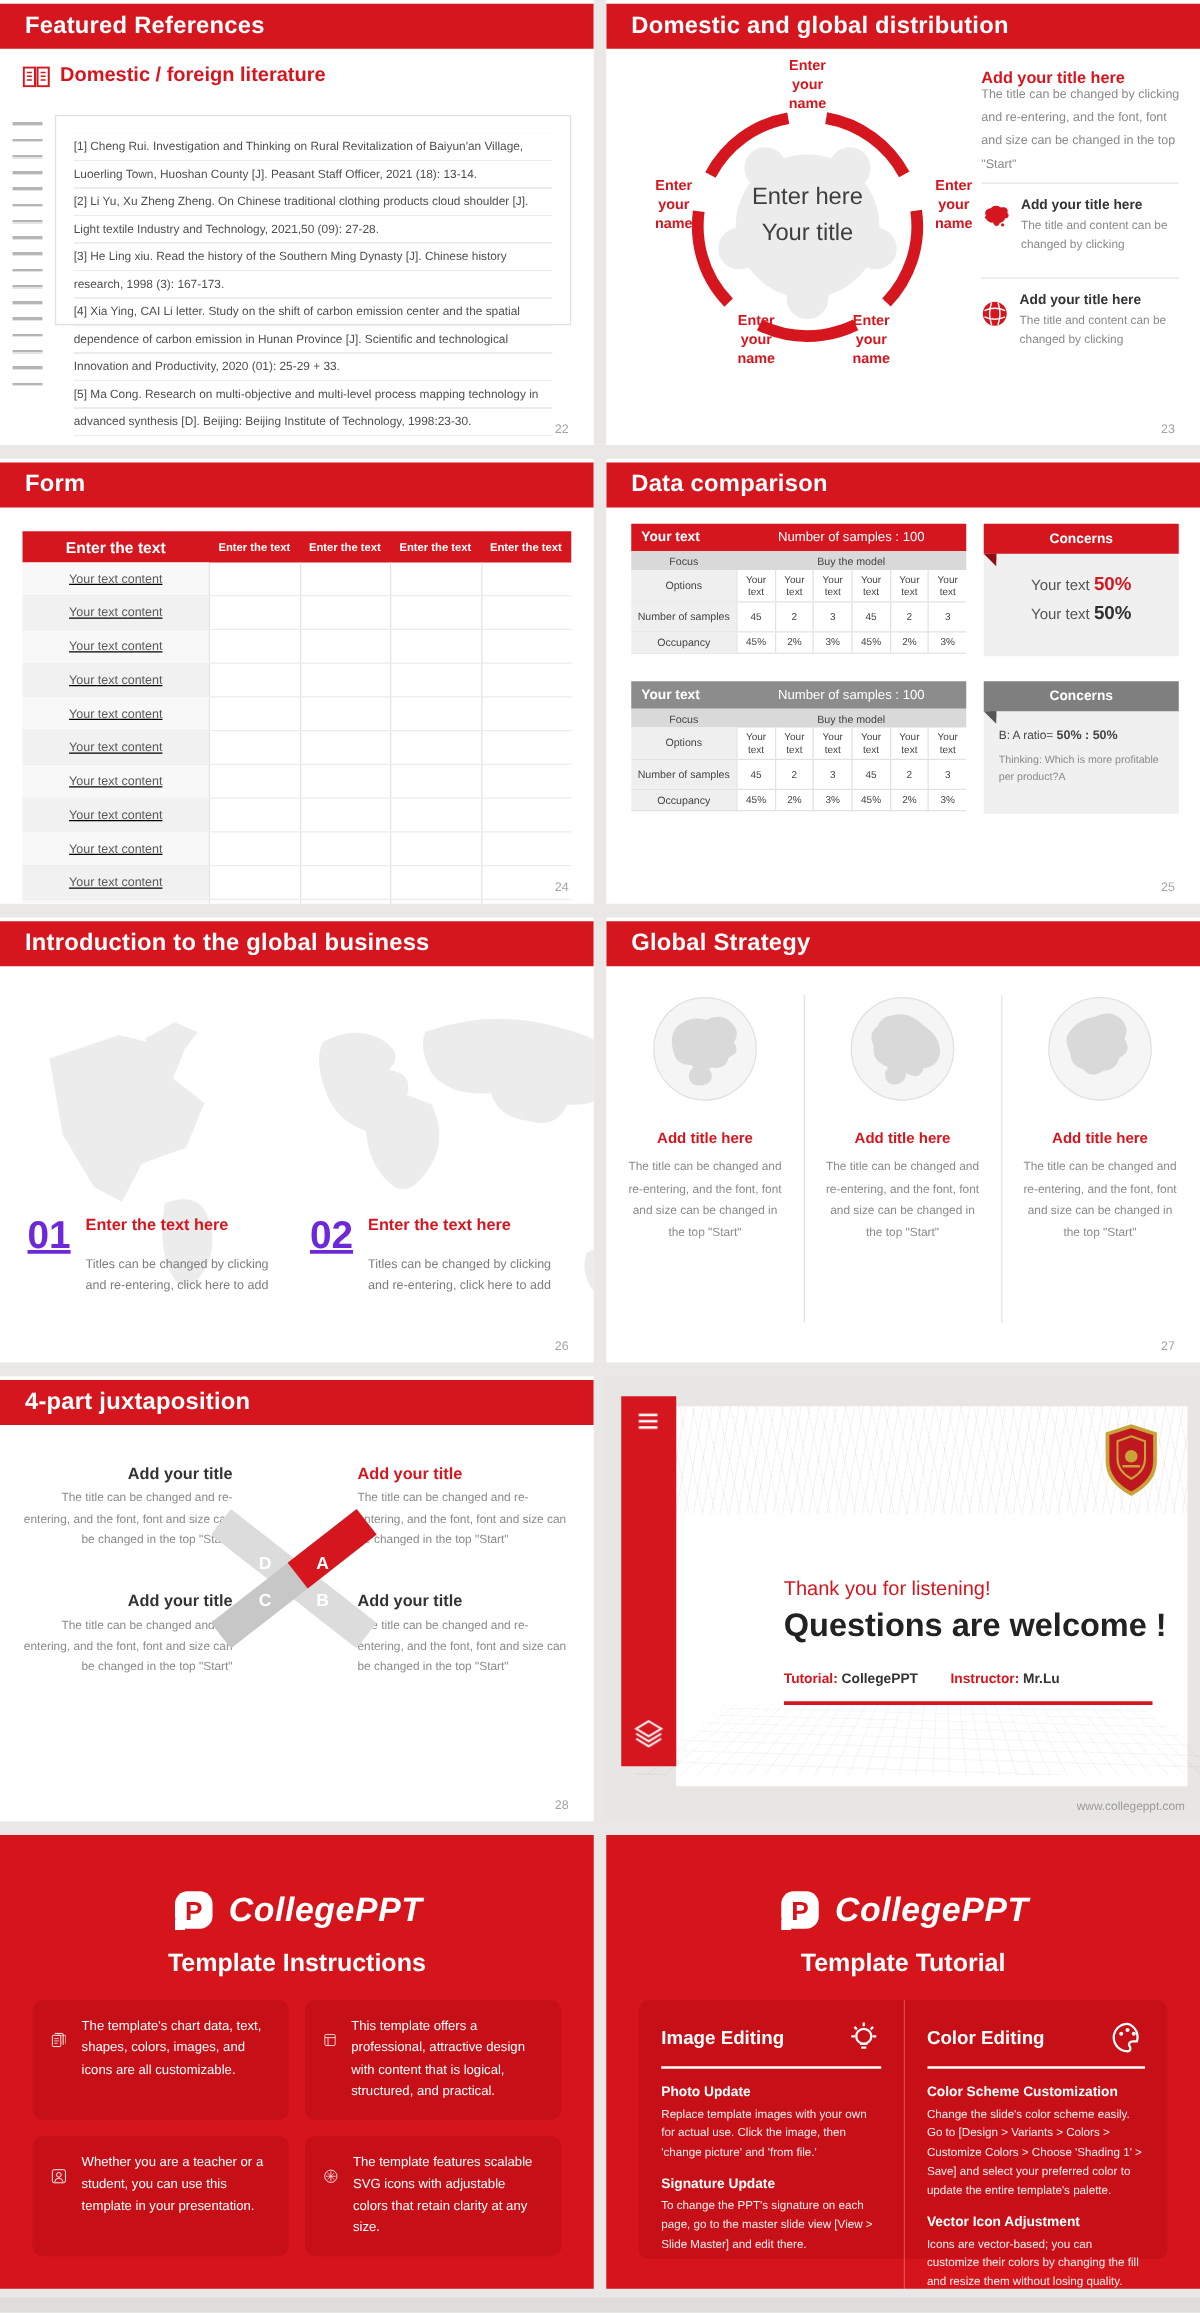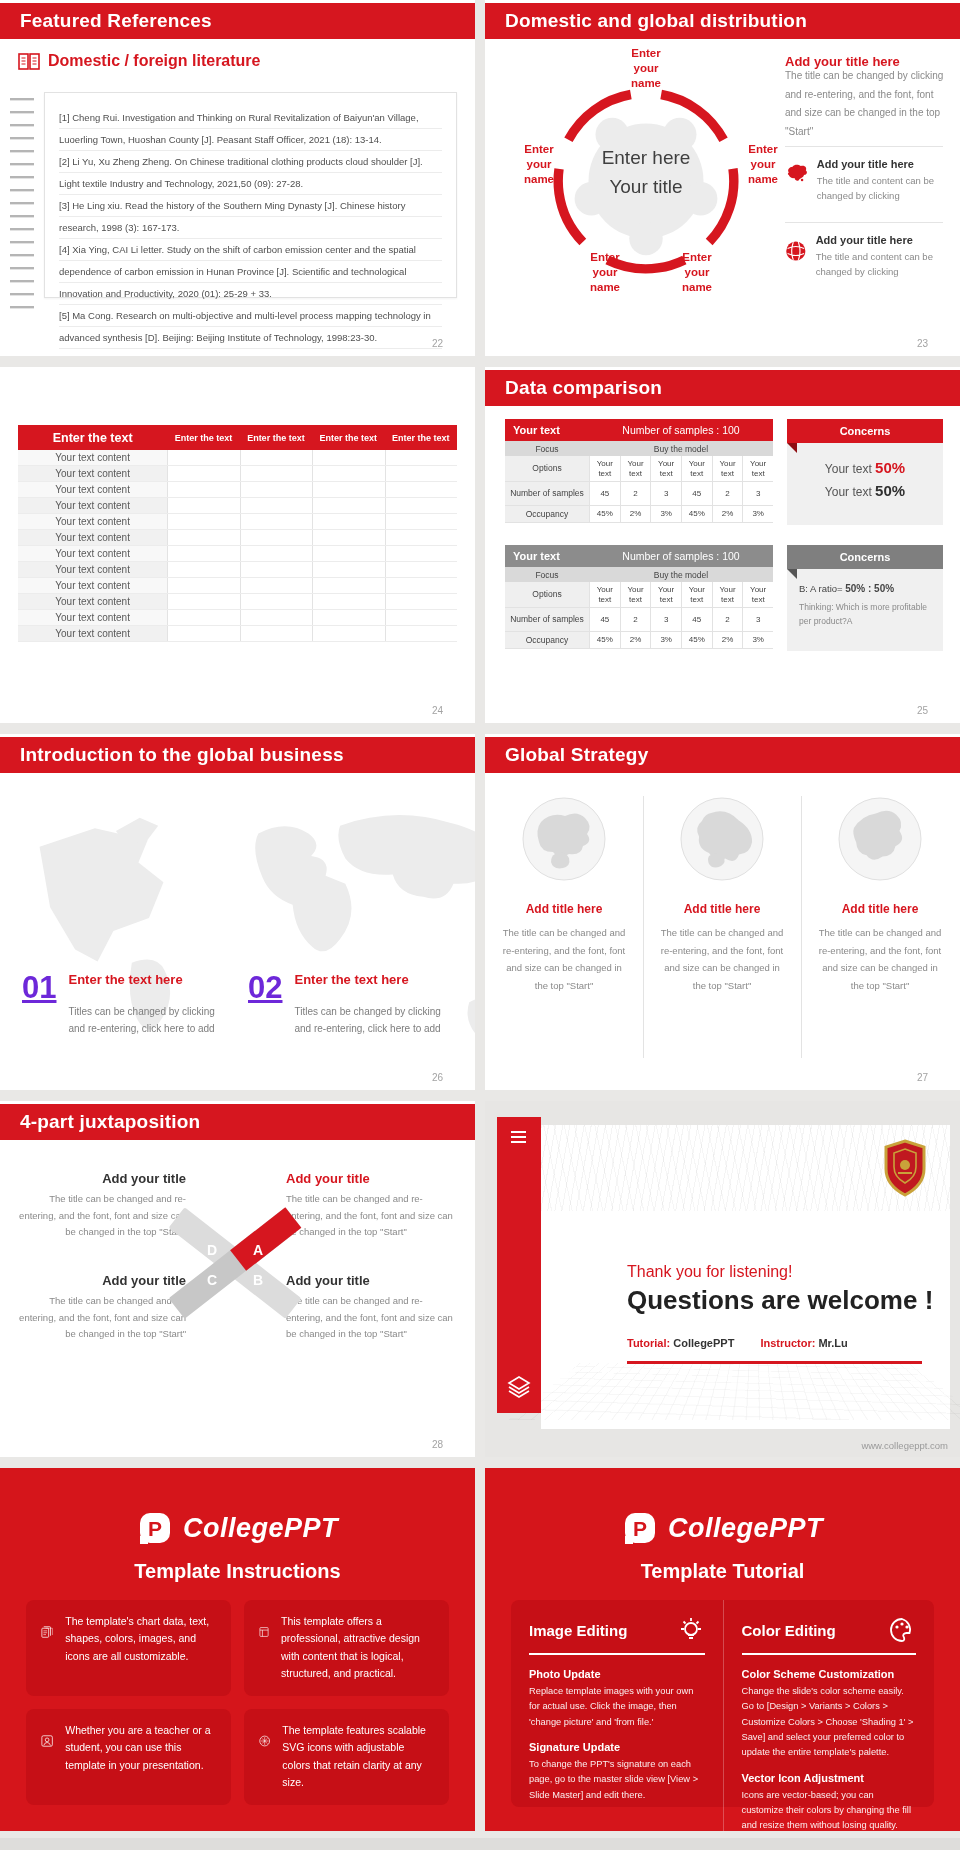--- a/index.html
+++ b/index.html
@@ -4,28 +4,28 @@
 <style>
   * { margin:0; padding:0; box-sizing:border-box; }
   html,body { width:960px; background:#e9e8e6; font-family:"Liberation Sans", sans-serif; }
   #stage { position:relative; width:960px; height:1850px; background:#e9e8e6; overflow:hidden; }
   .grid { position:absolute; left:0; top:0; width:960px;
           display:grid; grid-template-columns:475px 475px; grid-template-rows:356px 356px 356px 356px 363px;
           column-gap:10px; row-gap:11px; }
   .slide { position:relative; background:#fff; overflow:hidden; }
   .tbar { height:36px; margin-top:3px; background:#d6161f; color:#fff; display:flex; align-items:center;
           padding-left:20px; font-size:19px; font-weight:700; letter-spacing:.2px; }
-  .pnum { position:absolute; bottom:7px; right:32px; font-size:10px; color:#a3a3a3;text-align:right; }
+  .pnum { position:absolute; bottom:7px; right:20px; font-size:10px; color:#a3a3a3;text-align:right; }
 
   
   .refs-head { position:absolute; left:18px; top:52px; display:flex; align-items:center; gap:8px;
                color:#d6161f; font-size:16px; font-weight:700; }
   .spiral { position:absolute; left:10px; top:92px; bottom:38px; width:24px;
             background:repeating-linear-gradient(180deg, transparent 0 6px, #b5b5b5 6px 8px, #e3e3e3 8px 9px, transparent 9px 13px); }
-  .refs-panel { position:absolute; left:44px; right:18px; top:92px; height:206px; background:#fff;
+  .refs-panel { position:absolute; left:44px; right:18px; top:92px; height:168px; background:#fff;
                 border:1px solid #e2e2e2; box-shadow:0 1px 2px rgba(0,0,0,.05); padding:14px 14px 0 14px;
                 font-size:9.5px; color:#4f4f4f; }
   .refs-panel p { line-height:22px; background:repeating-linear-gradient(180deg, transparent 0 21px, #ececec 21px 22px); }
   .refs-fill { height:40px; background:repeating-linear-gradient(180deg, transparent 0 21px, #ececec 21px 22px); }
 
   
   .dist-diagram { position:absolute; left:16px; top:44px; width:300px; height:292px; }
   .dist-center { position:absolute; left:60px; top:100px; width:170px; text-align:center;
                  font-size:19px; color:#3f3f3f; line-height:1.5; }
   .dist-node { position:absolute; width:56px; text-align:center; color:#d6161f; font-weight:700;
@@ -38,21 +38,21 @@
   .dr-hr { position:absolute; left:300px; width:158px; height:1px; background:#e4e4e4; }
   .dr-item { position:absolute; left:300px; width:160px; display:flex; gap:9px; }
   .dr-item .ti { font-size:11px; font-weight:700; color:#333; margin-bottom:3px; }
   .dr-item .tx { font-size:9.5px; color:#8a8a8a; line-height:1.6; }
 
   
   .ftable { position:absolute; left:18px; right:18px; top:58px; }
   .fhead { display:grid; grid-template-columns:34% 16.5% 16.5% 16.5% 16.5%; background:#d6161f; color:#fff; height:25px; }
   .fh0 { font-size:12.5px; font-weight:700; display:flex; align-items:center; justify-content:center; }
   .fh { font-size:9px; font-weight:700; display:flex; align-items:center; justify-content:center; }
-  .fr { display:grid; grid-template-columns:34% 16.5% 16.5% 16.5% 16.5%; height:16px; border-bottom:1px solid #ececec; }
+  .fr { display:grid; grid-template-columns:34% 16.5% 16.5% 16.5% 16.5%; height:27px; border-bottom:1px solid #ececec;text-decoration:underline; }
   .fc0 { font-size:10px; color:#5a5a5a; display:flex; align-items:center; justify-content:center; }
   .fr:nth-child(odd) .fc0 { background:#f1f1f1; } .fr:nth-child(even) .fc0 { background:#f8f8f8; }
   .fc { border-left:1px solid #e3e3e3; }
 
   
   .ctab { position:absolute; left:20px; width:268px; font-size:8.5px; color:#444; }
   .chead { display:grid; grid-template-columns:84px 1fr; height:22px; color:#fff; }
   .chead.red { background:#d6161f; } .chead.gray { background:#8c8c8c; }
   .ch-l { font-size:11px; font-weight:700; display:flex; align-items:center; padding-left:8px; }
   .ch-r { font-size:10.5px; display:flex; align-items:center; justify-content:center; }
@@ -221,20 +221,23 @@
       </svg>
       <div>
         <div class="ti">Add your title here</div>
         <div class="tx">The title and content can be changed by clicking</div>
       </div>
     </div>
     <div class="pnum">23</div>
   </section>
 
   <section class="slide">
+    <div class="tbar">
+      <span>Form</span>
+    </div>
     <div class="ftable">
       <div class="fhead">
         <span class="fh0">Enter the text</span>
         <span class="fh">Enter the text</span>
         <span class="fh">Enter the text</span>
         <span class="fh">Enter the text</span>
         <span class="fh">Enter the text</span>
       </div>
       <div class="fr">
             <span class="fc0">Your text content</span>

